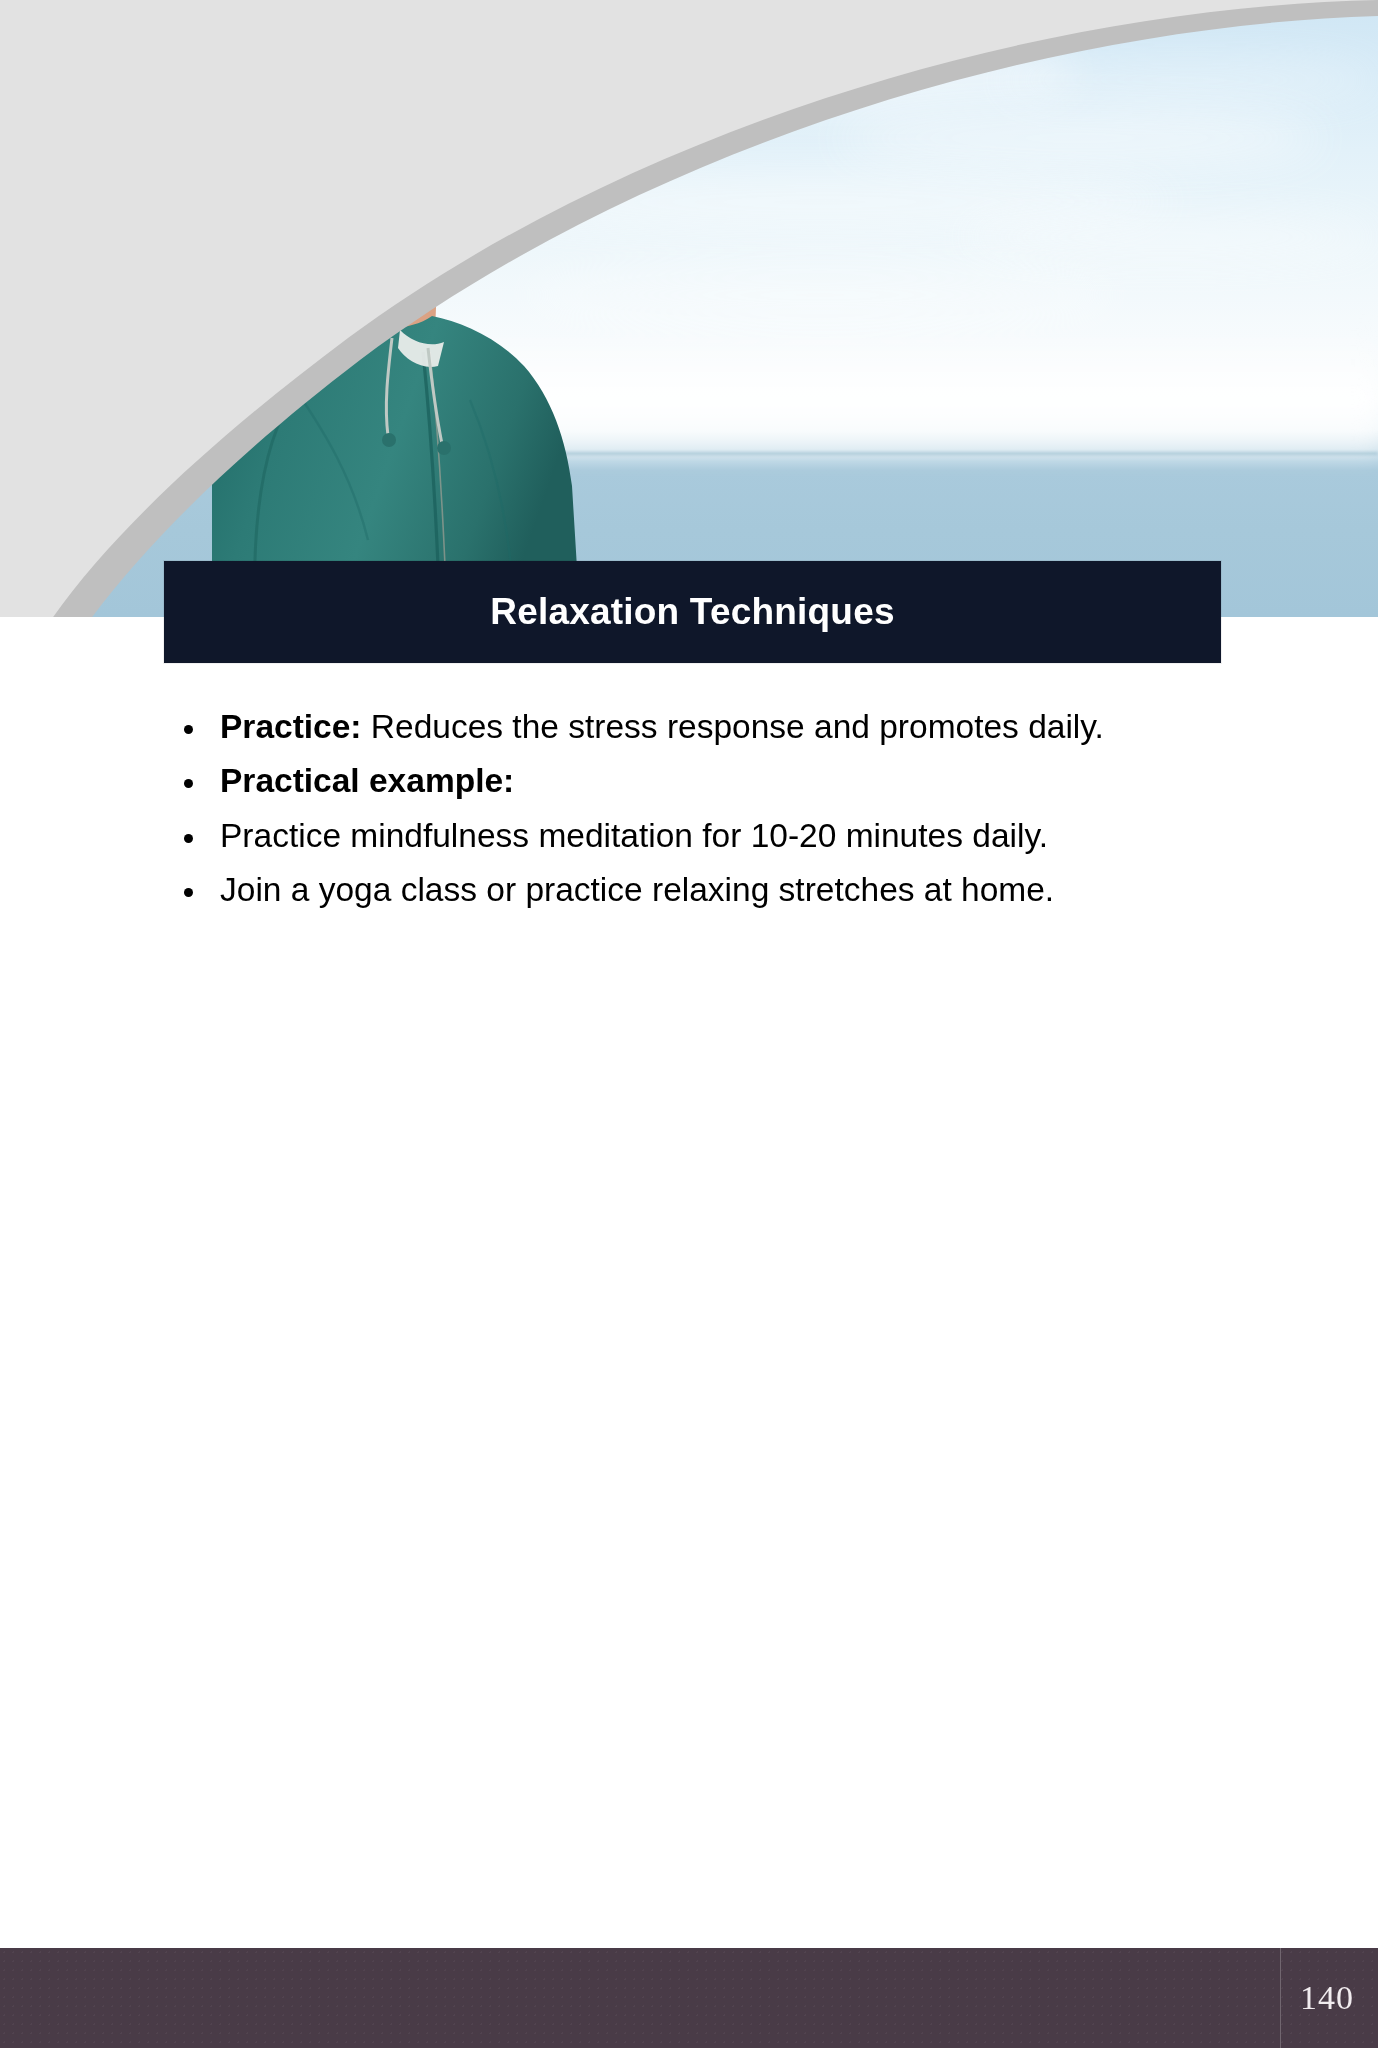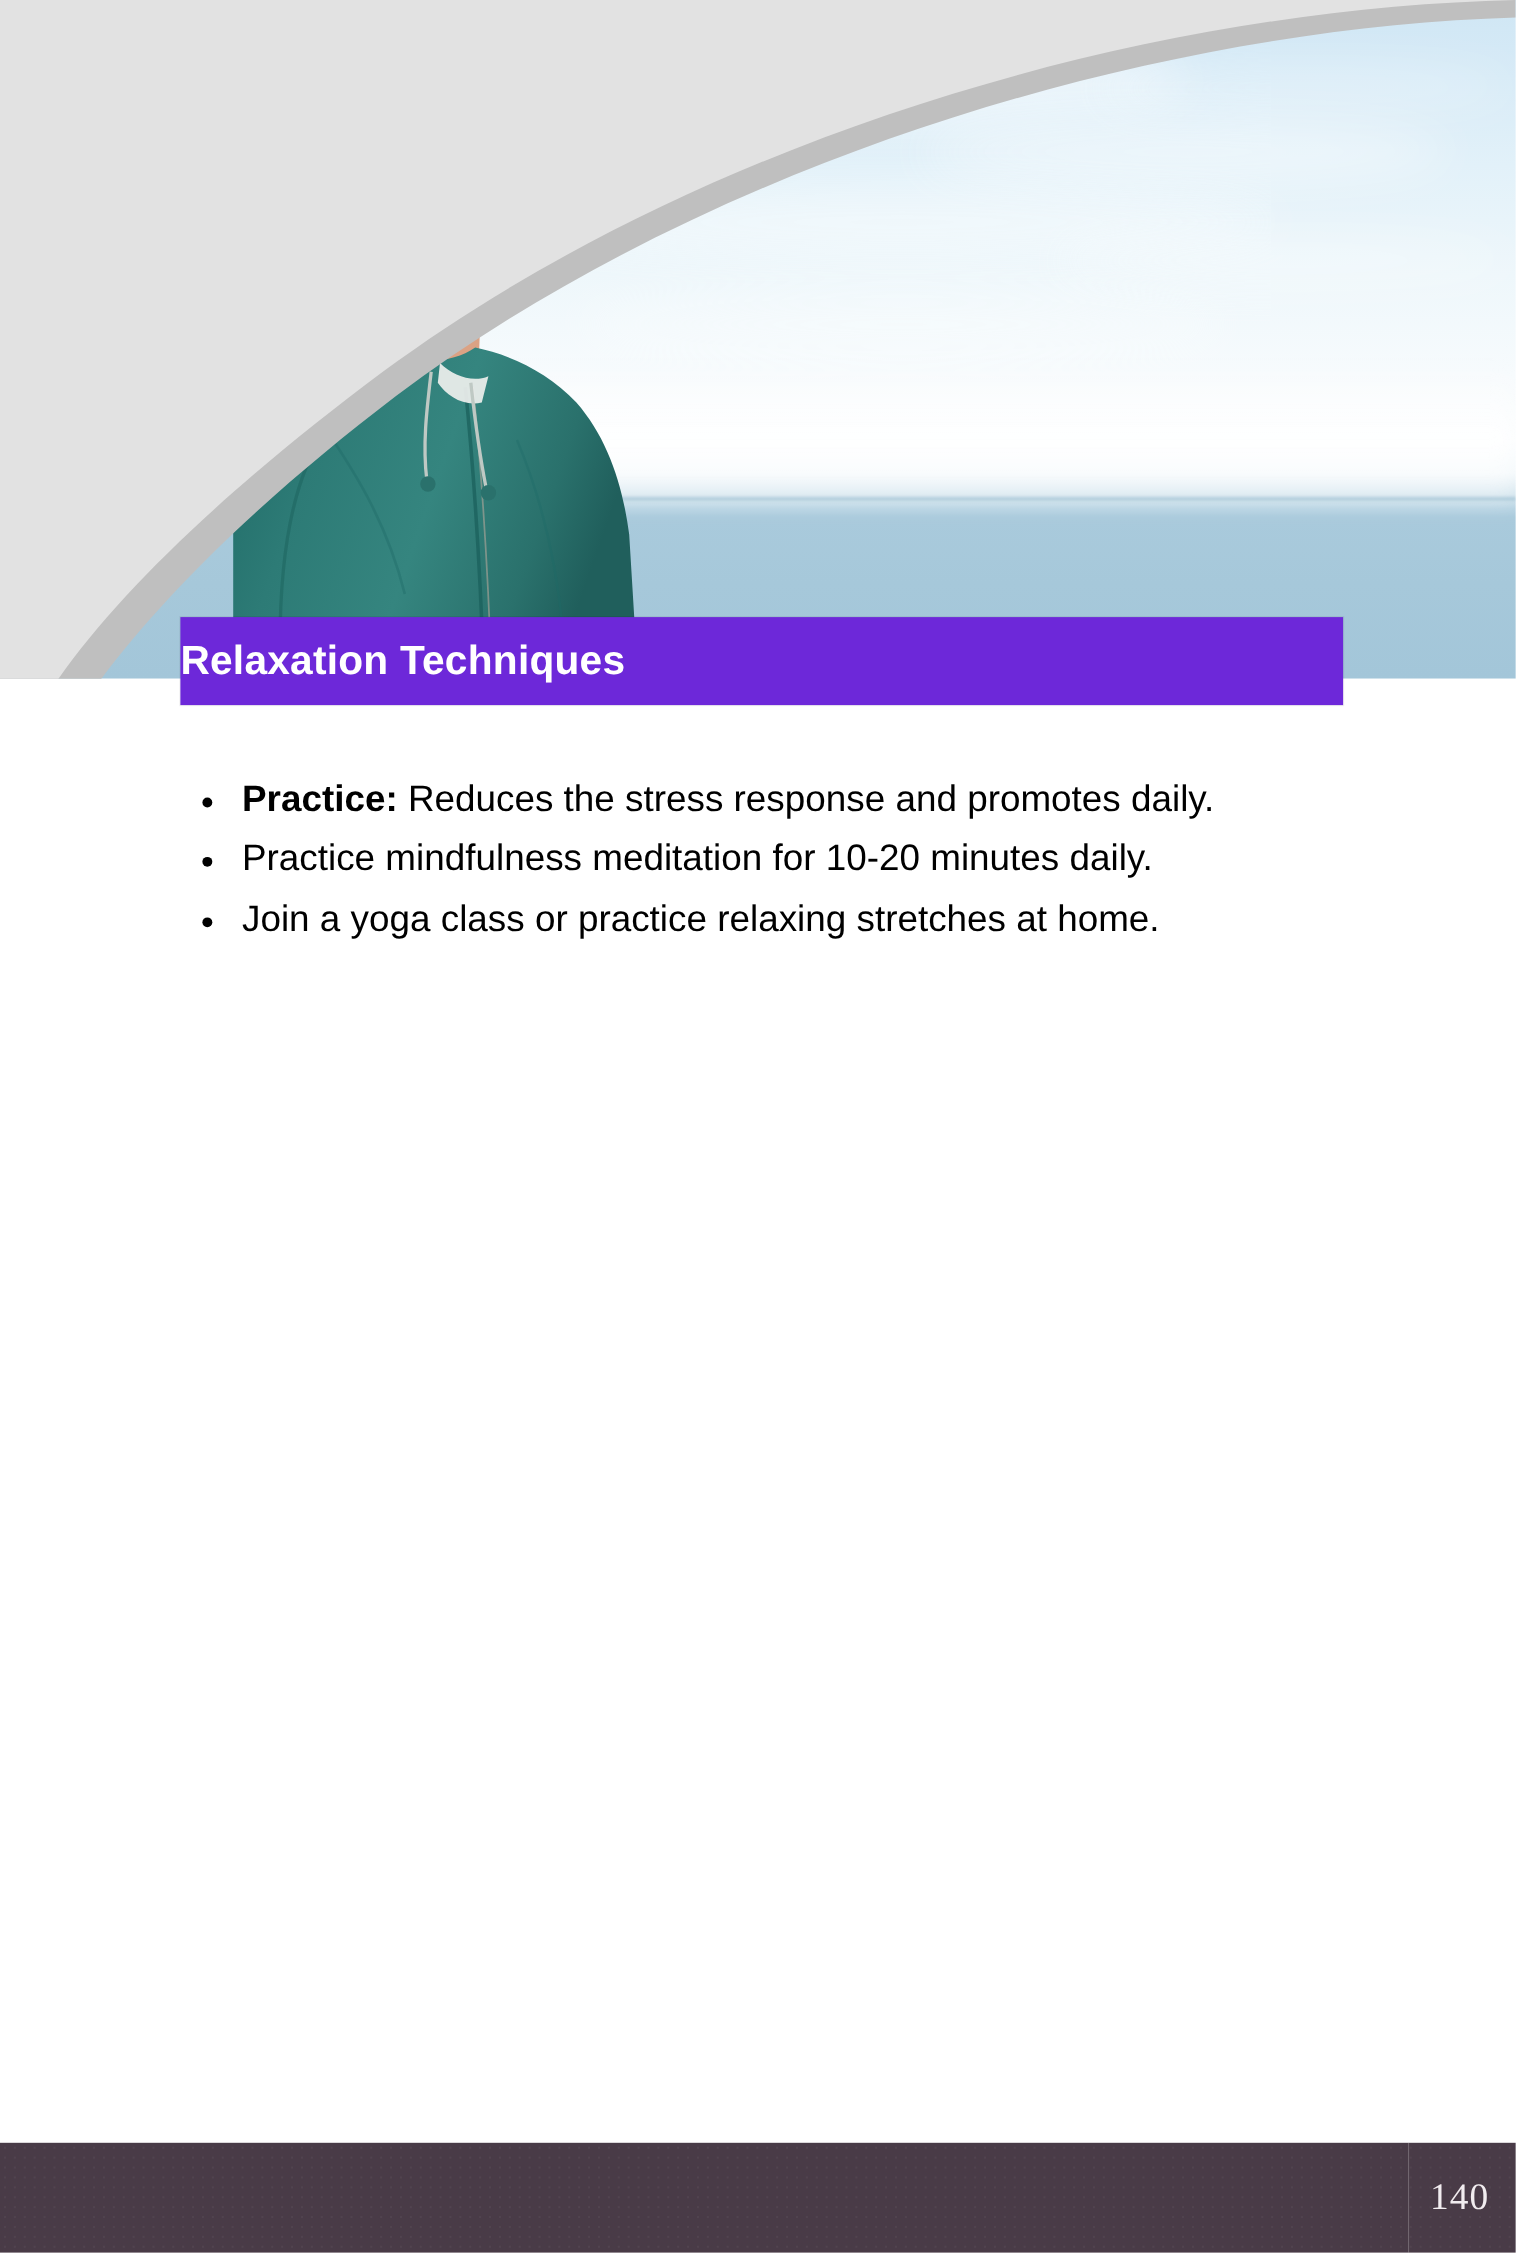--- a/index.html
+++ b/index.html
@@ -75,25 +75,26 @@
 
   
   .swoosh { position: absolute; left: 0; top: 0; width: 1378px; height: 700px; pointer-events: none; }
 
   
   .title-bar {
     position: absolute;
     left: 164px;
     top: 561px;
     width: 1057px;
-    height: 80px;
-    background: #6d28d9;
+    height: 102px;
+    background: #0f172a;
     box-shadow: 0 0 0 1px rgba(0,0,0,.06);
     display: flex;
     align-items: center;
+    justify-content: center;
   }
   .title-text {
     color: #ffffff;
     font-size: 37px;
     font-weight: bold;
     letter-spacing: .2px;
     line-height: 1;
     transform: translateY(-1px);
   }
 
@@ -295,20 +296,23 @@
 </div>
 
 <div class="body-area">
   <ul class="bullets">
 
 
     <li class="gap-after">
       <span class="lead">Practice:</span><span> Reduces the stress response and promotes daily.</span>
     </li>
 
+    <li class="tight">
+      <span class="lead">Practical example:</span><span></span>
+    </li>
 
     <li class="tight">
       <span>Practice mindfulness meditation for 10-20 minutes daily.</span>
     </li>
 
     <li class="tight">
       <span>Join a yoga class or practice relaxing stretches at home.</span>
     </li>
 
   </ul>

